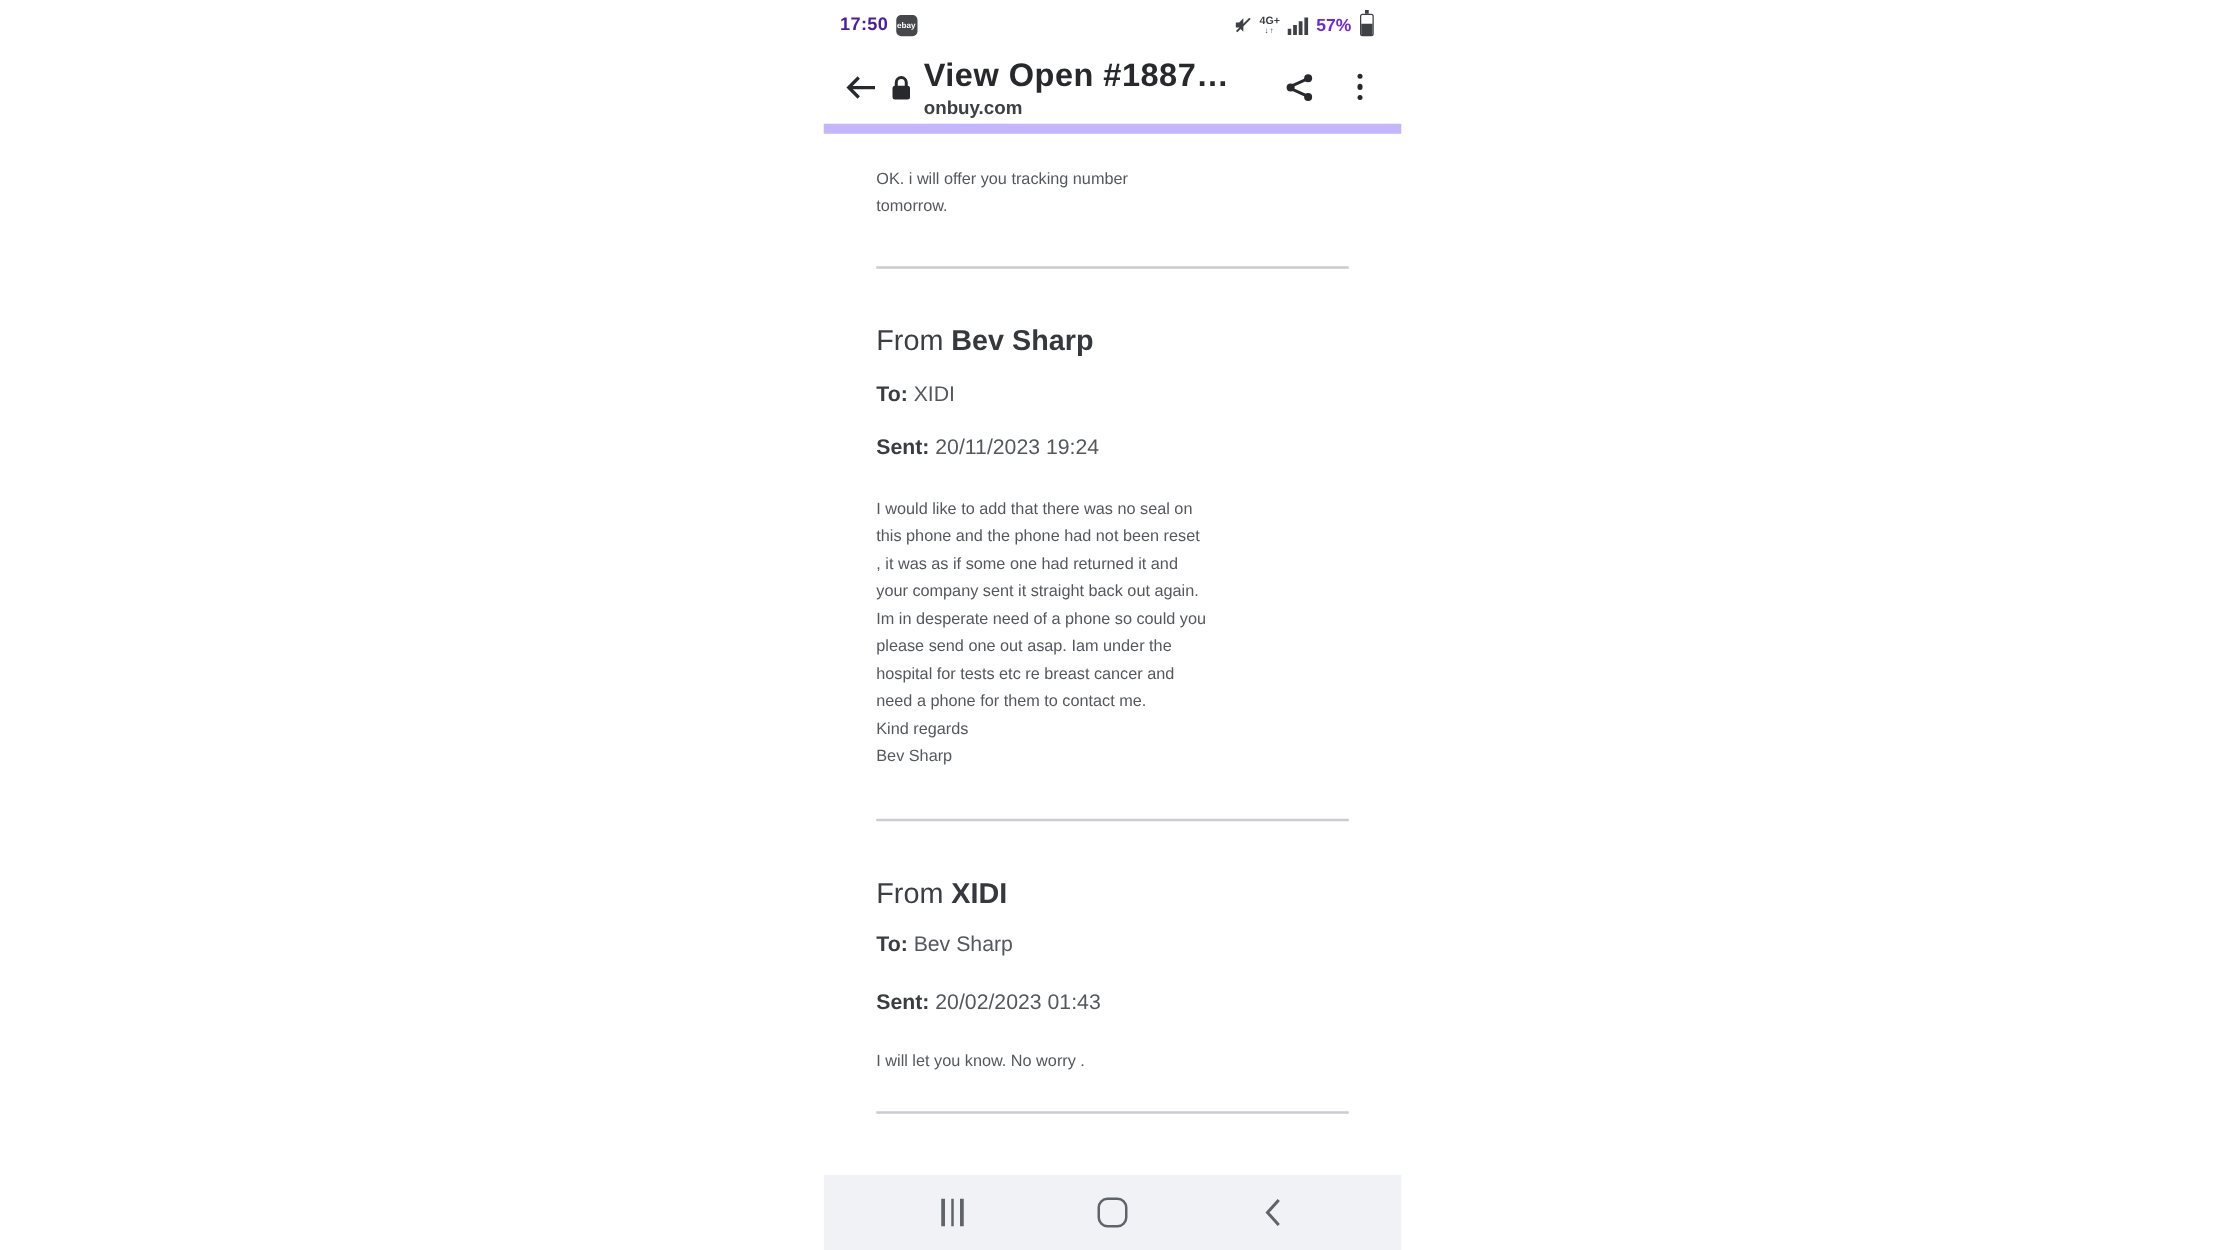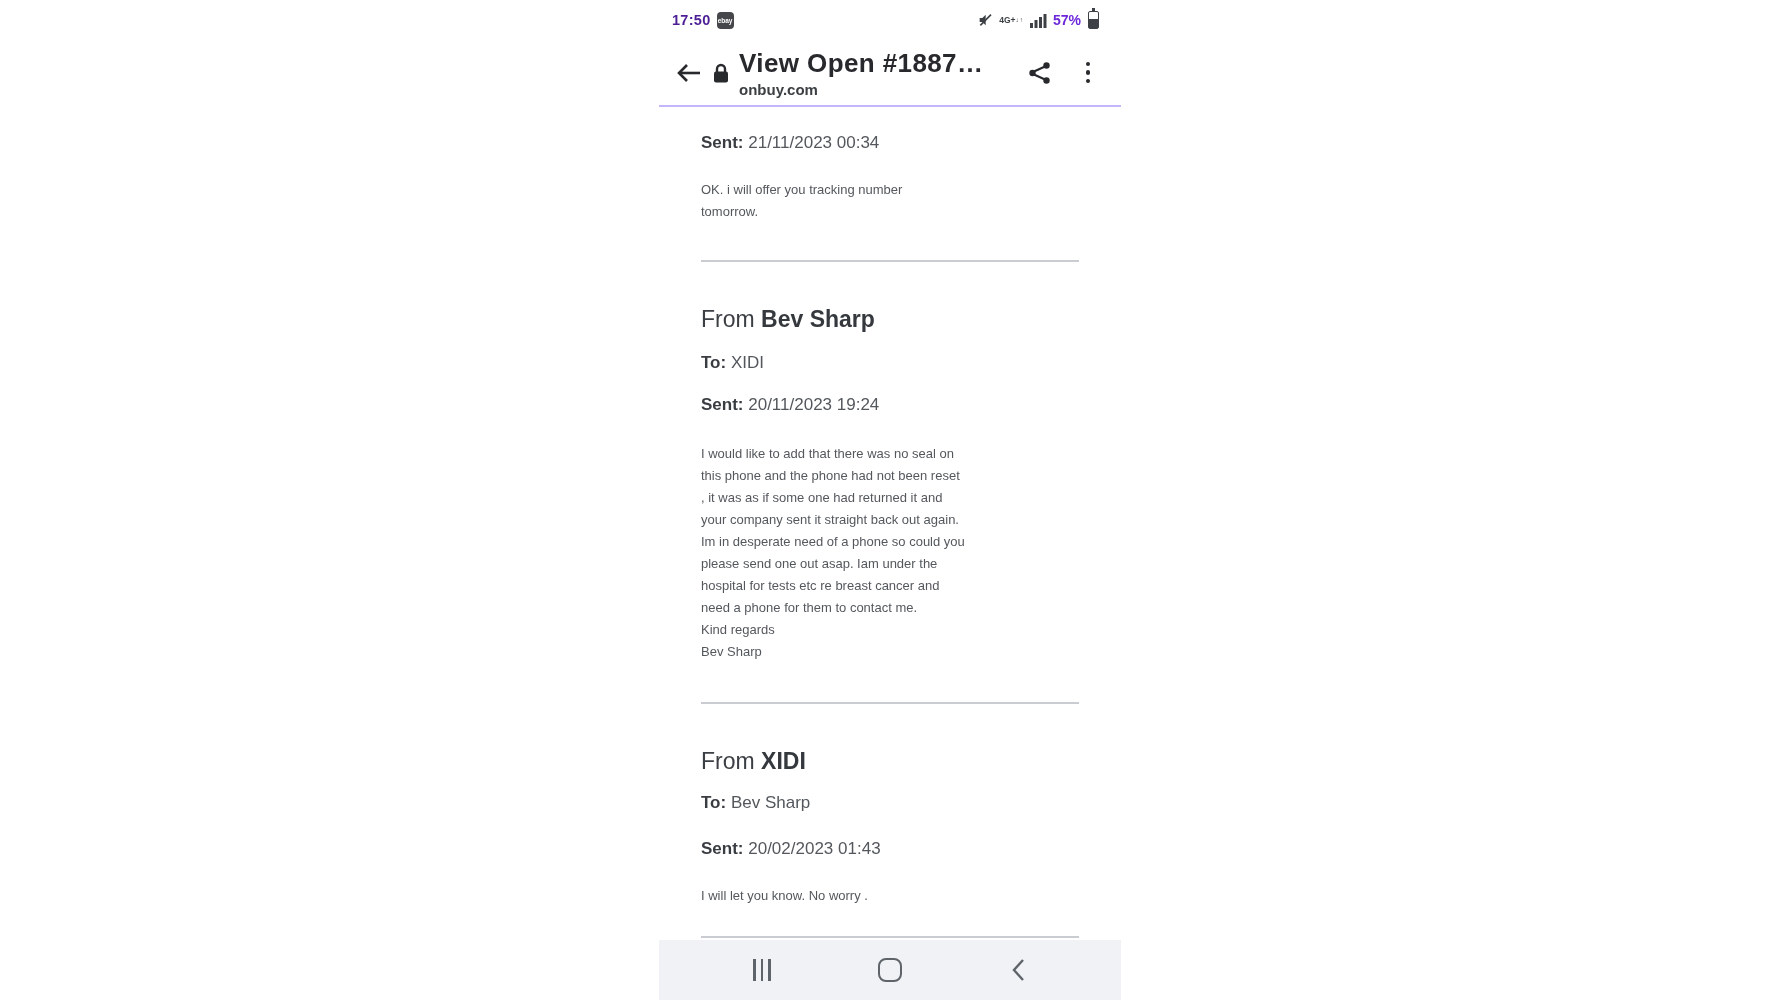--- a/index.html
+++ b/index.html
@@ -11,34 +11,34 @@
 
   
   .status-bar { height:40px; display:flex; align-items:center;
                 justify-content:space-between; padding:0 22px 0 13px; }
   .sb-left { display:flex; align-items:center; gap:6px; }
   .sb-time { font-size:14.5px; font-weight:700; color:#4c1d95; letter-spacing:.3px; }
   .ebay-badge { width:17px; height:17px; background:#46474b; border-radius:4px;
                 color:#fff; font-size:6.5px; font-weight:700; display:flex;
                 align-items:center; justify-content:center; }
   .sb-right { display:flex; align-items:center; gap:6px; color:#3d4145; }
-  .net-chip { display:flex; flex-direction:row; align-items:center; line-height:1; }
+  .net-chip { display:flex; flex-direction:column; align-items:center; line-height:1; }
   .net-label { font-size:8.5px; font-weight:700; color:#3d4145; }
   .net-arrows { font-size:6.5px; color:#3d4145; margin-top:1px; letter-spacing:1px; }
   .sb-batt-text { font-size:14px; font-weight:700; color:#6d28d9; }
   .battery { position:relative; width:11px; height:18px; border:1.5px solid #3d4145;
              border-radius:2px; margin-left:1px; }
   .battery:before { content:""; position:absolute; top:-4px; left:2.5px; width:3px;
                     height:2.5px; background:#3d4145; }
   .battery-fill { position:absolute; bottom:0; left:0; right:0; height:57%;
                   background:#3d4145; }
 
   
   .browser-header { height:67px; display:flex; align-items:center;
-                    padding:0 20px 0 10px; border-bottom:2px solid #c4b5fd; }
+                    padding:0 20px 0 10px; border-bottom:8px solid #c4b5fd; }
   .icon-btn { display:flex; align-items:center; justify-content:center;
               background:none; border:none; cursor:pointer; }
   .back-btn { width:40px; height:44px; }
   .title-wrap { display:flex; align-items:center; gap:10px; flex:1; min-width:0;
                 margin-left:4px; }
   .title-col { display:flex; flex-direction:column; min-width:0; }
   .page-title { font-size:26px; font-weight:700; color:#27292c; white-space:nowrap;
                 overflow:hidden; letter-spacing:.4px; }
   .page-url { font-size:15px; font-weight:600; color:#3c4043; margin-top:2px; }
   .share-btn { width:42px; height:44px; margin-right:14px; }
@@ -142,21 +142,20 @@
           <i></i>
           <i></i>
           <i></i>
         </span>
     </button>
   </div>
 
   <div class="content">
 
     <section>
-      <p class="meta m-sent0"><b>Sent:</b> <span>21/11/2023 00:34</span></p>
       <p class="body-text m-body0">OK. i will offer you tracking number
 tomorrow.</p>
     </section>
 
     <hr class="divider m-hr1">
 
     <section>
       <h3 class="from-head m-head1"><span>From</span> <b>Bev Sharp</b></h3>
       <p class="meta m-to1"><b>To:</b> <span>XIDI</span></p>
       <p class="meta m-sent1"><b>Sent:</b> <span>20/11/2023 19:24</span></p>

